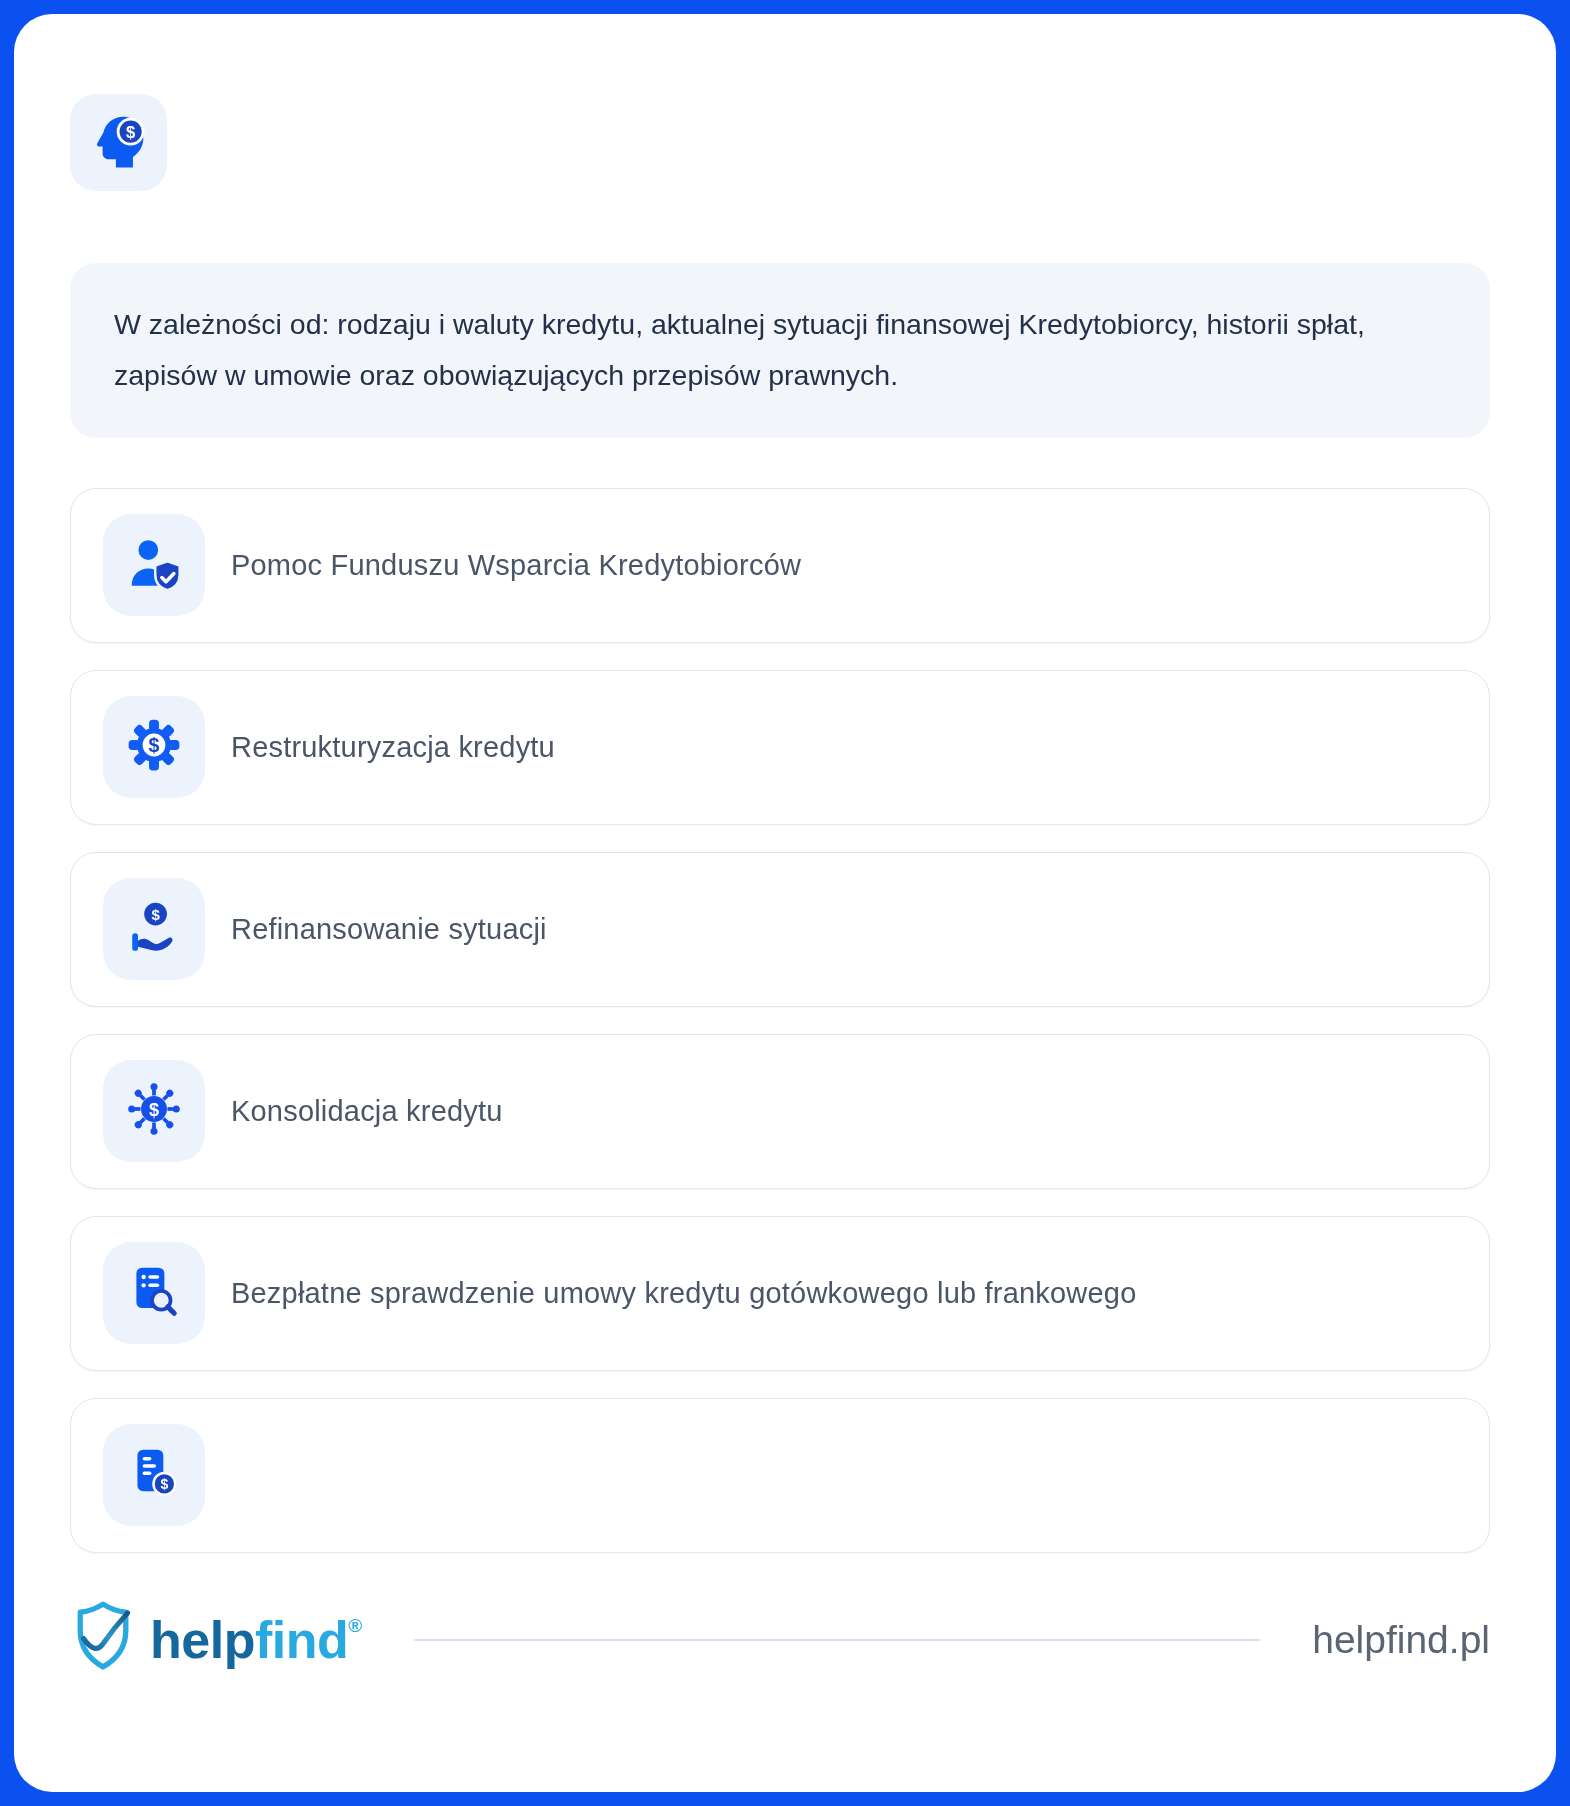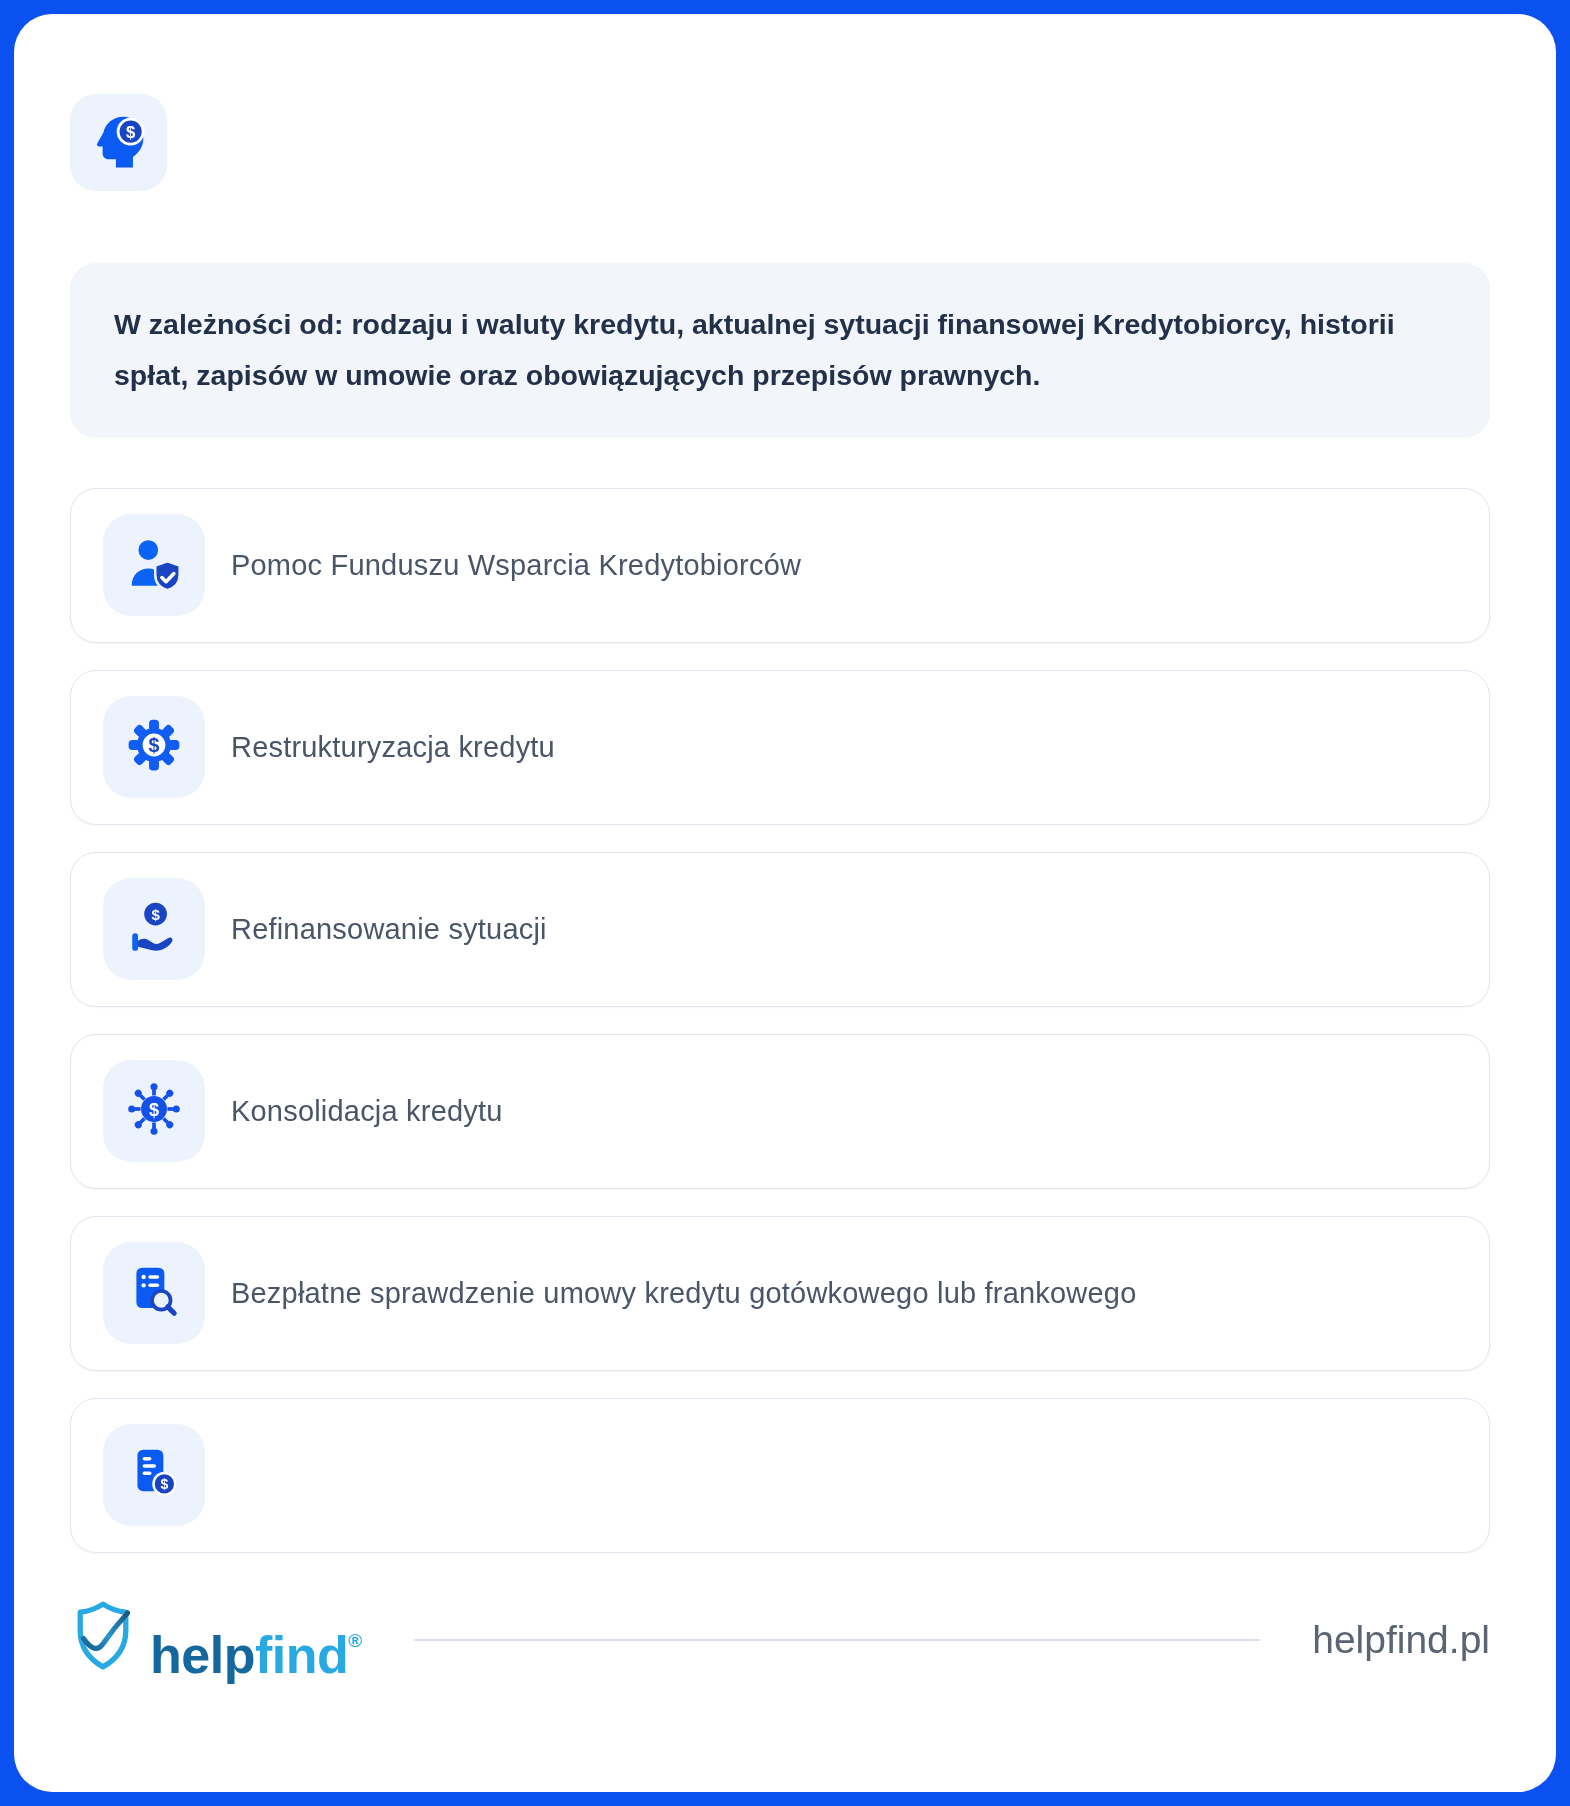--- a/index.html
+++ b/index.html
@@ -26,37 +26,37 @@
     display:flex;align-items:center;justify-content:center;
   }
   .title{
     font-size:46px;line-height:1.34;font-weight:700;color:var(--title);
     letter-spacing:-.5px;max-width:920px;margin-top:-6px;
   }
   .title sup{font-size:28px;vertical-align:18px;font-weight:700}
   
   .intro{
     margin-top:72px;background:var(--infobg);border-radius:26px;
-    padding:36px 44px;font-size:28.5px;line-height:1.8;color:var(--body);font-weight:bold;
+    padding:36px 44px;font-size:28.5px;line-height:1.8;color:var(--body);
   }
   
   .list{margin-top:50px}
   .card{
     display:flex;align-items:center;height:155px;border:1.5px solid var(--border);
     border-radius:26px;margin-bottom:27px;padding-left:32px;gap:26px;background:#fff;
     box-shadow:0 1px 2px rgba(16,24,40,.04);
   }
   .card-icon-tile{
     flex:0 0 auto;width:102px;height:102px;border-radius:28px;background:var(--tile);
     display:flex;align-items:center;justify-content:center;
   }
   .card-label{font-size:29px;color:var(--label);letter-spacing:.2px}
   
   .footer{margin-top:46px;display:flex;align-items:center}
-  .logo{display:flex;align-items:flex-end;gap:14px}
+  .logo{display:flex;align-items:center;gap:14px}
   .wordmark{font-size:52px;font-weight:700;letter-spacing:-.5px;line-height:1}
   .wordmark .wm-dark{color:var(--logodark)}
   .wordmark .wm-light{color:var(--logolight)}
   .wordmark sup{font-size:19px;vertical-align:26px;color:var(--logolight);font-weight:700}
   .footer-divider{flex:1;height:2px;background:var(--divider);margin:0 52px;border-radius:1px}
   .site{font-size:39px;color:var(--site)}
   svg text{font-family:"Liberation Sans","DejaVu Sans",sans-serif}
 </style>
 </head>
 <body>

